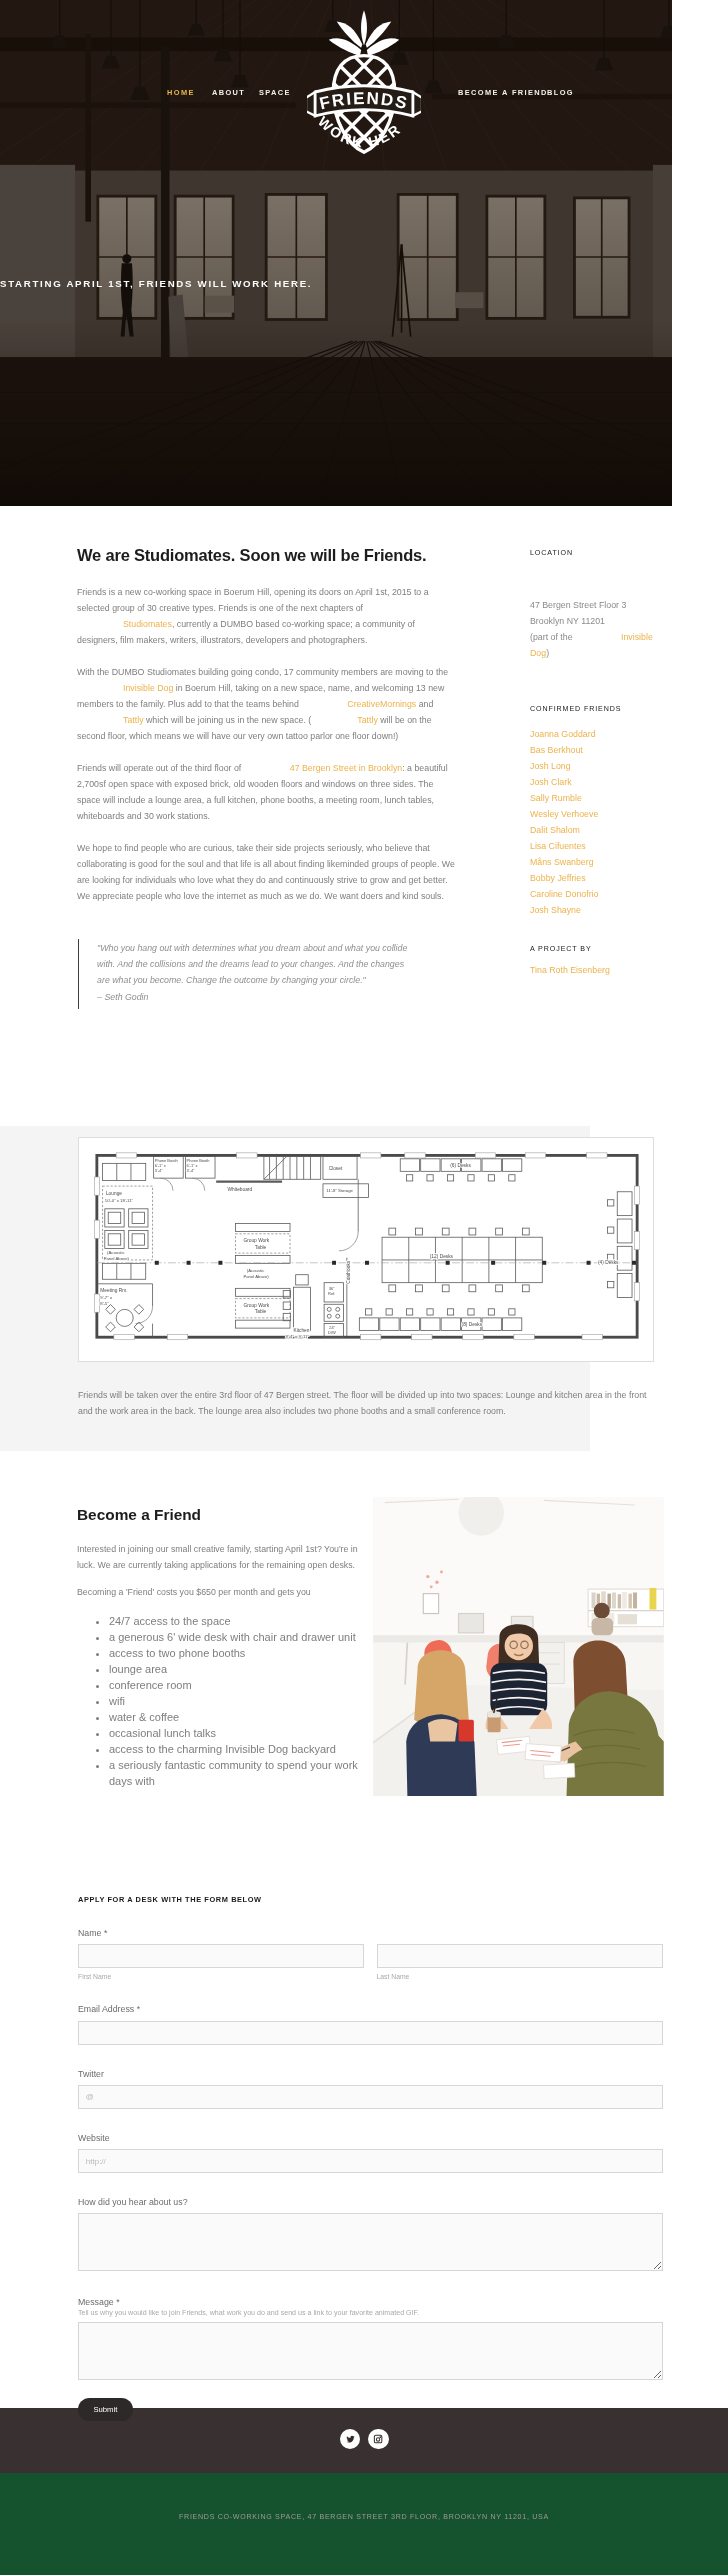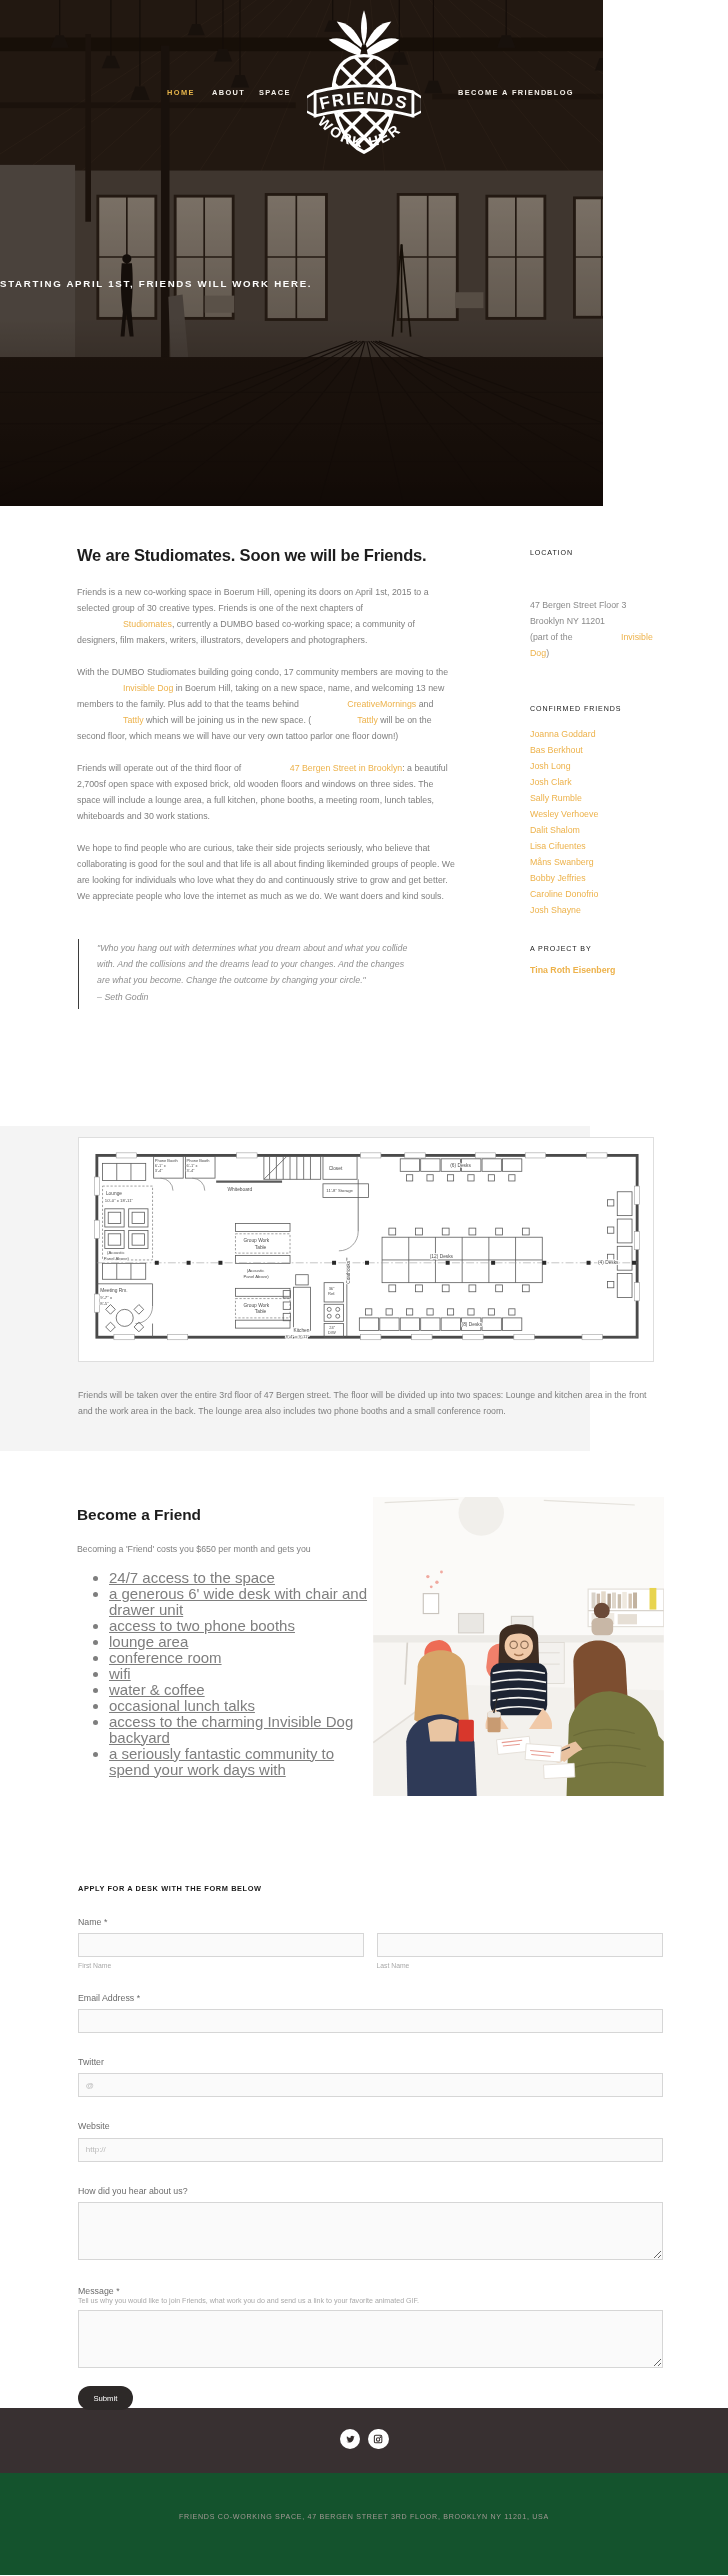--- a/index.html
+++ b/index.html
@@ -1,19 +1,19 @@
 <!DOCTYPE html>
 <html style="font-size:9px"><head>
 <meta charset="utf-8">
 <style>
   html,body{margin:0;padding:0;background:#ffffff;}
   .page{width:728px;height:2576px;position:relative;font-family:"Liberation Sans",sans-serif;overflow:hidden;background:#fff;}
 
   
-  .hero{position:relative;width:603px;height:506px;background:#241c17;overflow:hidden;}
+  .hero{position:relative;width:672px;height:506px;background:#241c17;overflow:hidden;}
   .hero-scene{position:absolute;inset:0;display:block;}
   .hero-nav a{position:absolute;top:88px;font-size:7.4px;font-weight:700;letter-spacing:1.4px;color:#f3efe9;text-decoration:none;cursor:pointer;}
   .hero-nav a.active{color:#e7b54a;}
   .logo-wrap{position:absolute;left:307px;top:9px;width:114px;height:166px;cursor:pointer;}
   .hero-tagline{position:absolute;left:0;top:278px;width:728px;text-align:left;color:#fdfdfc;font-size:9.7px;font-weight:700;letter-spacing:1.7px;}
 
   
   .intro{width:728px;height:620px;background:#fff;box-sizing:border-box;padding-top:40px;}
   .intro-cols{width:577px;margin-left:77px;display:flex;justify-content:space-between;}
   .intro-main{width:380px;}
@@ -22,38 +22,38 @@
   .ylink{color:#edb24b;text-decoration:none;cursor:pointer;padding-left:46px;}
   blockquote.quote{margin:35px 0 0 1.1px;border-left:1.7px solid #3d3d3d;padding:1.1px 0 3.4px 18px;width:319px;font-style:italic;color:#8f8f8f;font-size:8.8px;line-height:16px;}
   .quote-author{margin-top:1.1px;}
   .sidebar{width:124px;padding-top:2.8px;}
   .side-h{margin:0;font-size:7.1px;font-weight:400;letter-spacing:0.9px;color:#181818;}
   .side-h.friends-h{margin-top:44px;}
   .side-h.project-h{margin-top:27px;}
   .address{margin-top:40px;font-size:8.8px;line-height:16px;color:#8a8a8a;}
   .friend-list{margin-top:13px;}
   .friend-list a{display:block;font-size:8.8px;line-height:16px;color:#edb24b;text-decoration:none;cursor:pointer;}
-  .project-name{display:block;margin-top:9px;font-size:8.8px;line-height:16px;color:#edb24b;text-decoration:none;cursor:pointer;font-weight:bold;}
+  .project-name{display:block;margin-top:9px;font-size:8.8px;line-height:16px;color:#edb24b;text-decoration:none;cursor:pointer;}
 
   
   .plan-band{width:590px;height:325px;background:#f4f4f4;box-sizing:border-box;padding-top:11.4px;}
   .plan-box{margin-left:78px;width:576px;height:225px;background:#fff;border:0.6px solid #dedede;box-sizing:border-box;padding:13.7px;}
   .plan-svg{display:block;}
   .plan-svg text{font-family:"Liberation Sans",sans-serif;fill:#4c4c4c;}
   .plan-caption{margin:25.6px 0 0 78px;width:574px;font-size:8.8px;line-height:15.6px;color:#7e7e7e;}
 
   
   .apply-sec{position:relative;width:728px;height:957px;background:#fff;box-sizing:border-box;}
   .community-photo{position:absolute;top:46px;left:373px;width:291px;height:299px;}
   .become-block{padding-top:55px;margin-left:77px;width:296px;}
   .become-block h2{margin:0 0 17px 0;font-size:15.4px;color:#1d1d1d;}
   .become-intro{width:291px;margin:0;}
   .price-line{margin:11.4px 0 0 0;}
   ul.perks{margin:12.5px 0 0 0;padding:0 0 0 32px;}
-  ul.perks li{font-size:15px;line-height:16px;color:#7e7e7e;text-decoration:underline;}
+  ul.perks li{font-size:11px;line-height:16px;color:#7e7e7e;}
   .form-block{margin-left:78px;width:585px;}
   .apply-h{margin:106px 0 0 0;font-size:7.4px;font-weight:700;letter-spacing:0.6px;color:#1a1a1a;}
   .fgroup{margin-top:24px;}
   .fgroup label{display:block;font-size:8.8px;color:#6b6b6b;margin-bottom:6.3px;}
   .fhelp{font-size:7.1px;color:#a9a9a9;margin:-2.3px 0 5.1px 0;}
   .trow{display:flex;gap:12.5px;}
   .tin{box-sizing:border-box;height:24px;background:#fafafa;border:0.6px solid #d6d6d6;padding:0 6.8px;font-size:8px;color:#555;font-family:"Liberation Sans",sans-serif;}
   .tin.half{width:286px;}
   .tin.full{width:585px;}
   .tin::placeholder,textarea.tarea::placeholder{color:#b9b9b9;}
@@ -640,20 +640,21 @@
       <g stroke="#e79a90" stroke-width="2">
           <line x1="226" y1="432" x2="262" y2="428"></line>
           <line x1="228" y1="438" x2="258" y2="435"></line>
           <line x1="276" y1="446" x2="318" y2="450"></line>
           <line x1="278" y1="453" x2="312" y2="456"></line>
         </g>
     </svg>
 
     <div class="become-block">
       <h2>Become a Friend</h2>
+      <p class="body-p become-intro">Interested in joining our small creative family, starting April 1st? You're in luck. We are currently taking applications for the remaining open desks.</p>
       <p class="body-p price-line">Becoming a 'Friend' costs you $650 per month and gets you</p>
       <ul class="perks">
         <li>24/7 access to the space</li>
         <li>a generous 6' wide desk with chair and drawer unit</li>
         <li>access to two phone booths</li>
         <li>lounge area</li>
         <li>conference room</li>
         <li>wifi</li>
         <li>water &amp; coffee</li>
         <li>occasional lunch talks</li>

